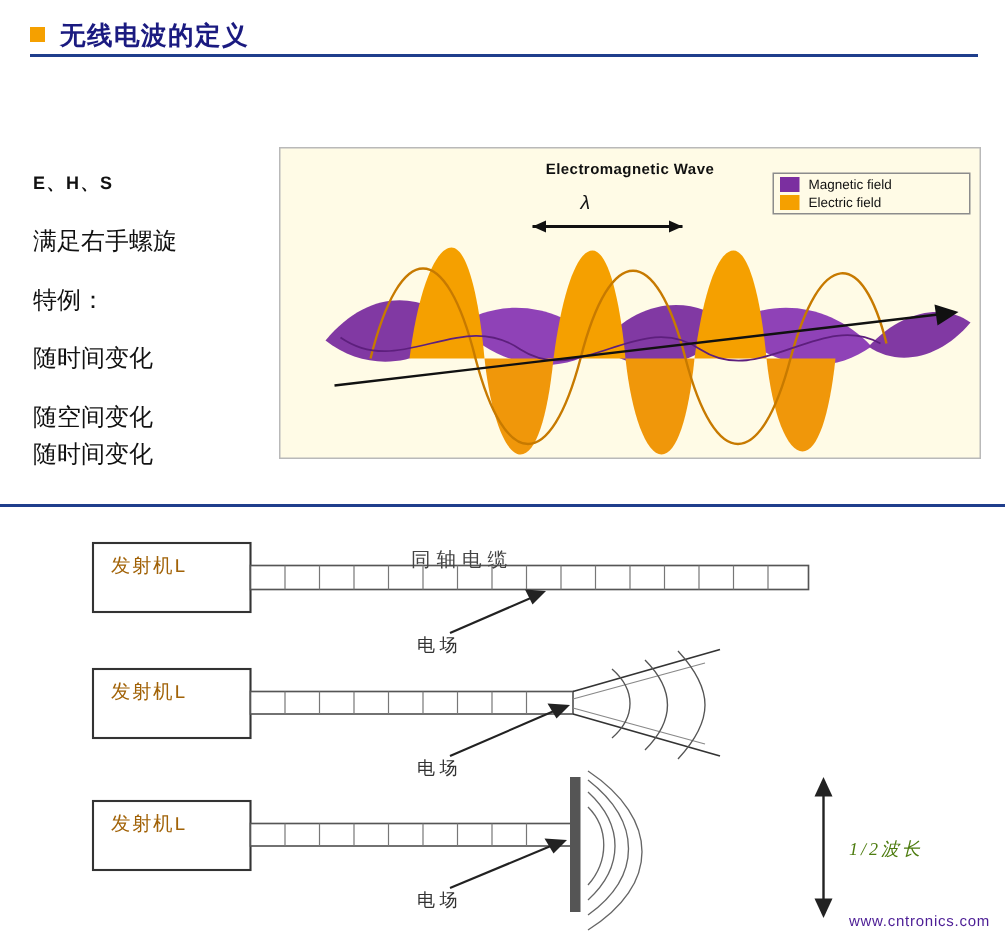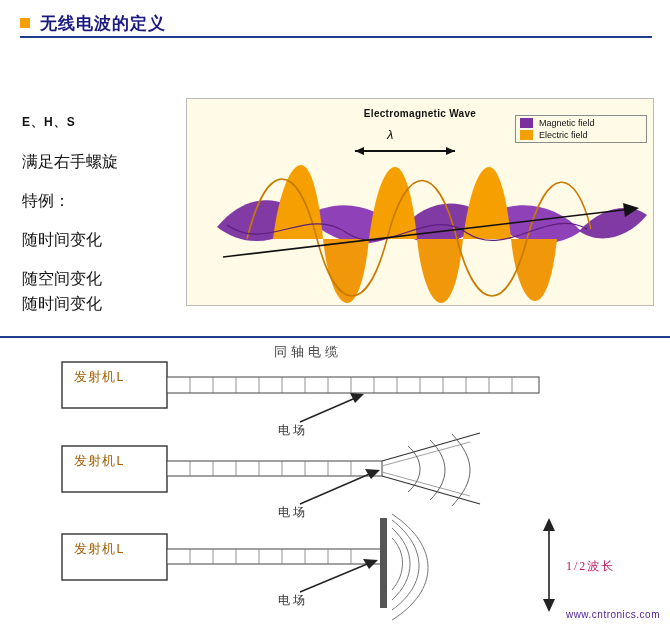--- a/index.html
+++ b/index.html
@@ -180,23 +180,24 @@
     font-family: "Liberation Serif", serif;
     font-size: 13px;
     color: #444444;
     letter-spacing: 4px;
     white-space: nowrap;
   }
   .half-wave-label {
     position: absolute;
     font-family: "Liberation Serif", serif;
     font-size: 12px;
-    color: #be185d;
+    color: #4d7c0f;
     letter-spacing: 2px;
     white-space: nowrap;
+    font-style: italic;
   }
   .watermark {
     position: absolute;
     right: 10px;
     bottom: 6px;
     font-size: 10px;
     color: #4c1d95;
     font-family: "Liberation Sans", sans-serif;
     letter-spacing: 0.5px;
   }
@@ -358,21 +359,21 @@
           <polygon points="549,180 543,193 555,193" fill="#222"></polygon>
           <polygon points="549,274 543,261 555,261" fill="#222"></polygon>
         </g>
       </g>
     </svg>
 
     <div class="tx-label" style="left:74px; top:30px;">发射机L</div>
     <div class="tx-label" style="left:74px; top:114px;">发射机L</div>
     <div class="tx-label" style="left:74px; top:202px;">发射机L</div>
 
-    <div class="cable-label" style="left:274px; top:5px;">同轴电缆</div>
+    <div class="cable-label" style="left:274px; top:26px;">同轴电缆</div>
 
     <div class="cn-label" style="left:278px; top:84px;">电场</div>
     <div class="cn-label" style="left:278px; top:166px;">电场</div>
     <div class="cn-label" style="left:278px; top:254px;">电场</div>
 
     <div class="half-wave-label" style="left:566px; top:220px;">1/2波长</div>
 
     <div class="watermark">www.cntronics.com</div>
   </div>
 </div>

